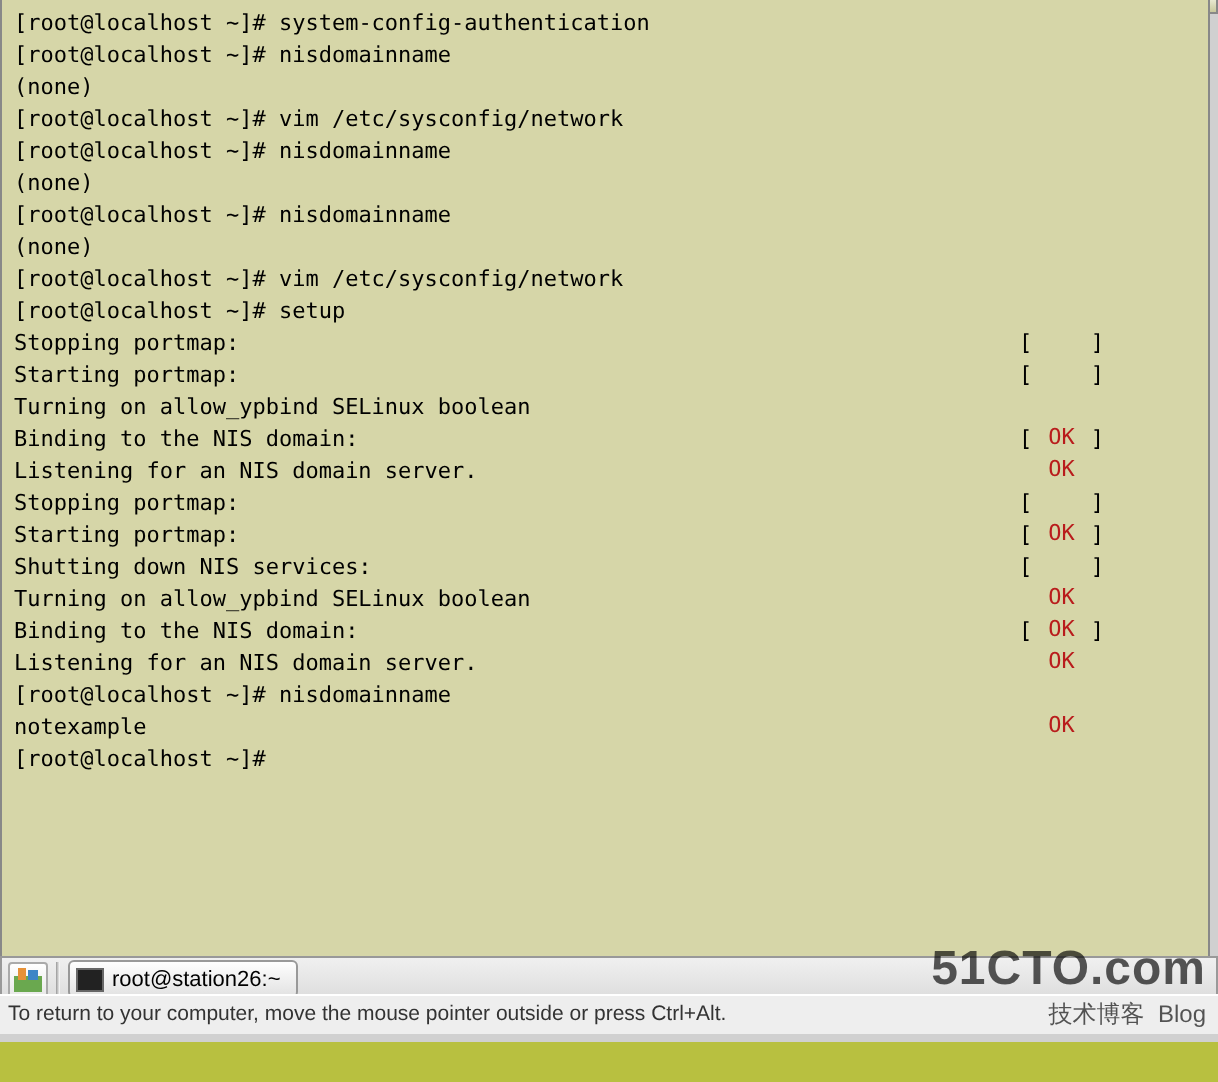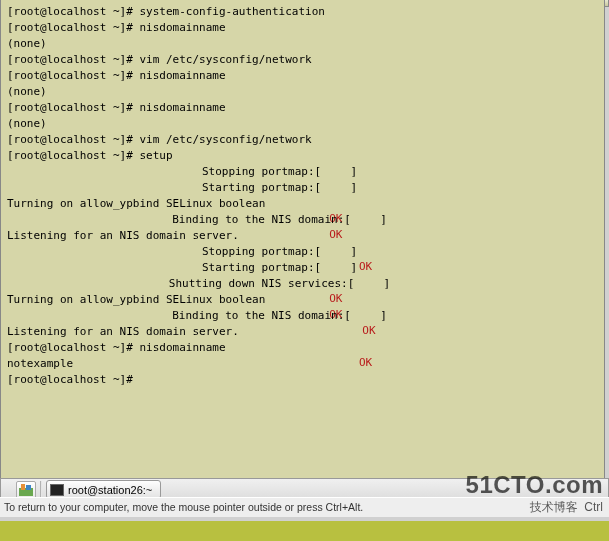--- a/index.html
+++ b/index.html
@@ -23,37 +23,37 @@
       padding: 4px 6px;
       white-space: pre;
       position: relative;
     }
     .term-line {
       display: flex;
       height: 16px;
     }
     .status-line {
       display: flex;
-      justify-content: center;
+      justify-content: space-between;
       width: 545px;
     }
     .status-label { }
     .status-bracket { display: inline-flex; }
     .ok-text { color: #b91c1c; padding: 0 8px; margin-top: 47px; }
     .taskbar {
       position: absolute;
       bottom: 40px;
       left: 0;
       width: 100%;
       height: 23px;
       background: linear-gradient(#f0f0f0, #dcdcdc);
       border: 1px solid #999;
       display: flex;
       align-items: center;
-      padding: 1px 15px;
+      padding: 1px 3px;
       gap: 4px;
       font-family: sans-serif;
       font-size: 11px;
     }
     .task-icon {
       width: 20px;
       height: 18px;
       display: flex;
       align-items: center;
       justify-content: center;
@@ -158,15 +158,15 @@
 
 <div class="hint-bar">
   <span>To return to your computer, move the mouse pointer outside or press Ctrl+Alt.</span>
 </div>
 
 <div class="bottom-strip"></div>
 
 <div class="watermark">
   <div class="big">51CTO.com</div>
   <div class="small">
-    <span>技术博客</span>&nbsp;&nbsp;<span>Ctrl</span>
+    <span>技术博客</span>&nbsp;&nbsp;<span>Blog</span>
   </div>
 </div>
 
 </body></html>

